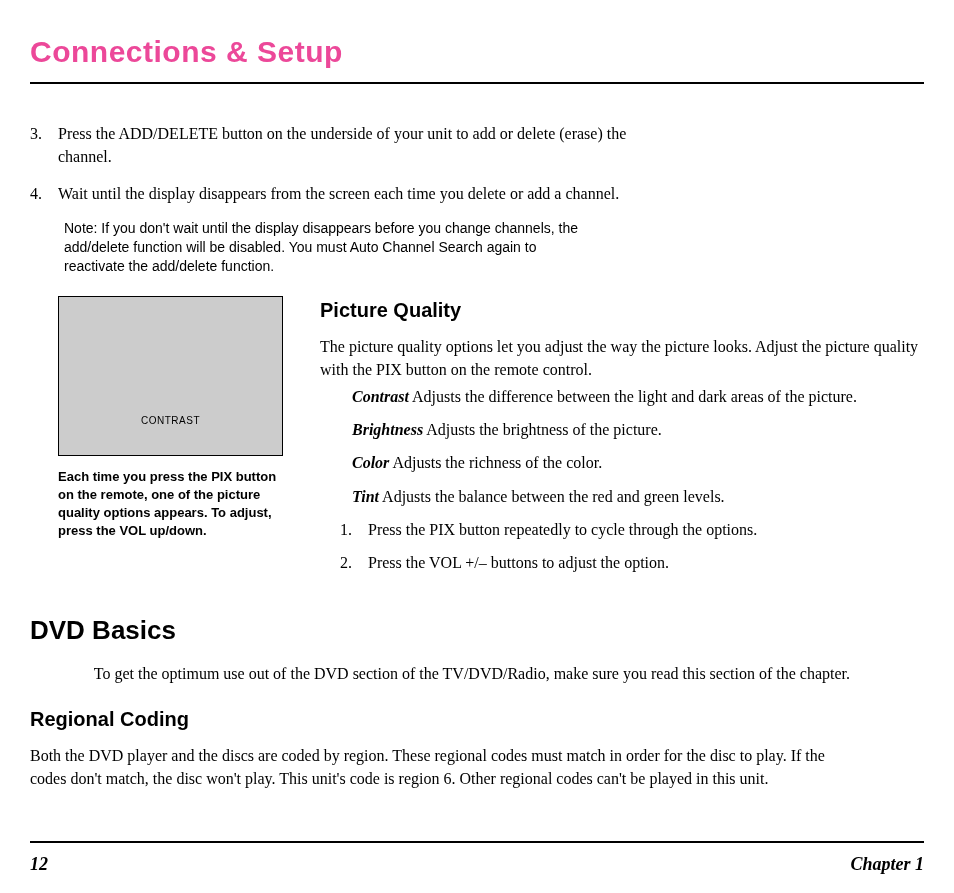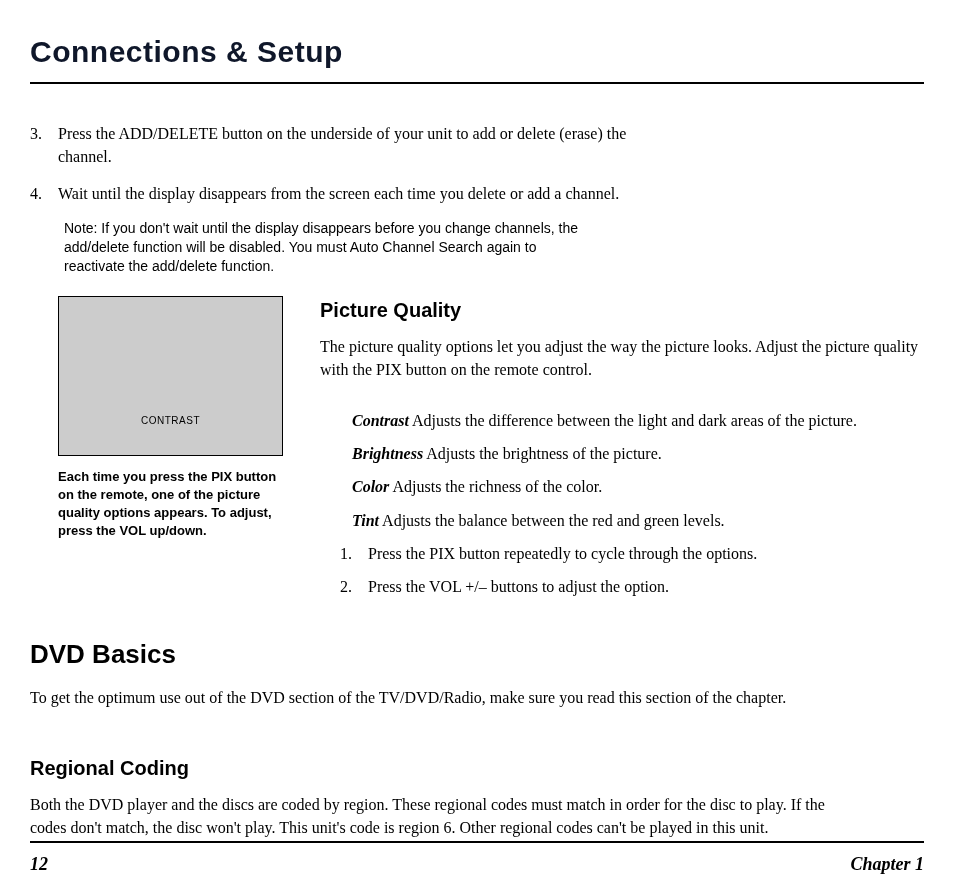--- a/index.html
+++ b/index.html
@@ -12,21 +12,21 @@
     height: 893px;
     padding: 30px 30px 20px 30px;
     position: relative;
     line-height: 1.45;
   }
   .page-title {
     font-family: Arial, Helvetica, sans-serif;
     font-size: 30px;
     font-weight: 900;
     letter-spacing: 0.5px;
-    color: #0f172a;
+    color: #ec4899;
     border-bottom: 2px solid #000;
     padding-bottom: 8px;
     margin-bottom: 38px;
   }
   .num-list {
     list-style: none;
     max-width: 620px;
     margin-bottom: 8px;
   }
   .num-list li {
@@ -75,34 +75,34 @@
     margin-left: 28px;
     max-width: 245px;
     line-height: 1.4;
   }
   .sub-head {
     font-family: Liberation Sans, sans-serif;
     font-size: 20px;
     font-weight: bold;
     margin-bottom: 10px;
   }
-  .para { margin-bottom: 28px; }
+  .para { margin-bottom: 4px; }
   .def-list { margin-left: 32px; }
   .def-item { margin-bottom: 10px; }
   .def-term { font-style: italic; font-weight: bold; }
   .inner-num-list { list-style: none; margin-left: 20px; }
   .inner-num-list li { display: flex; margin-bottom: 10px; }
   .inner-num-list .num { width: 28px; flex: none; }
   .big-head {
     font-family: Liberation Sans, sans-serif;
     font-size: 26px;
     font-weight: bold;
     margin-bottom: 12px;
   }
-  .body-para { max-width: 820px; margin-bottom: 45px; }
+  .body-para { max-width: 820px; margin-bottom: 20px; text-align: right; }
   .body-para2 { max-width: 820px; margin-bottom: 14px; }
   .footer {
     position: absolute;
     left: 30px;
     right: 30px;
     bottom: 16px;
     border-top: 2px solid #000;
     padding-top: 8px;
     display: flex;
     justify-content: space-between;

